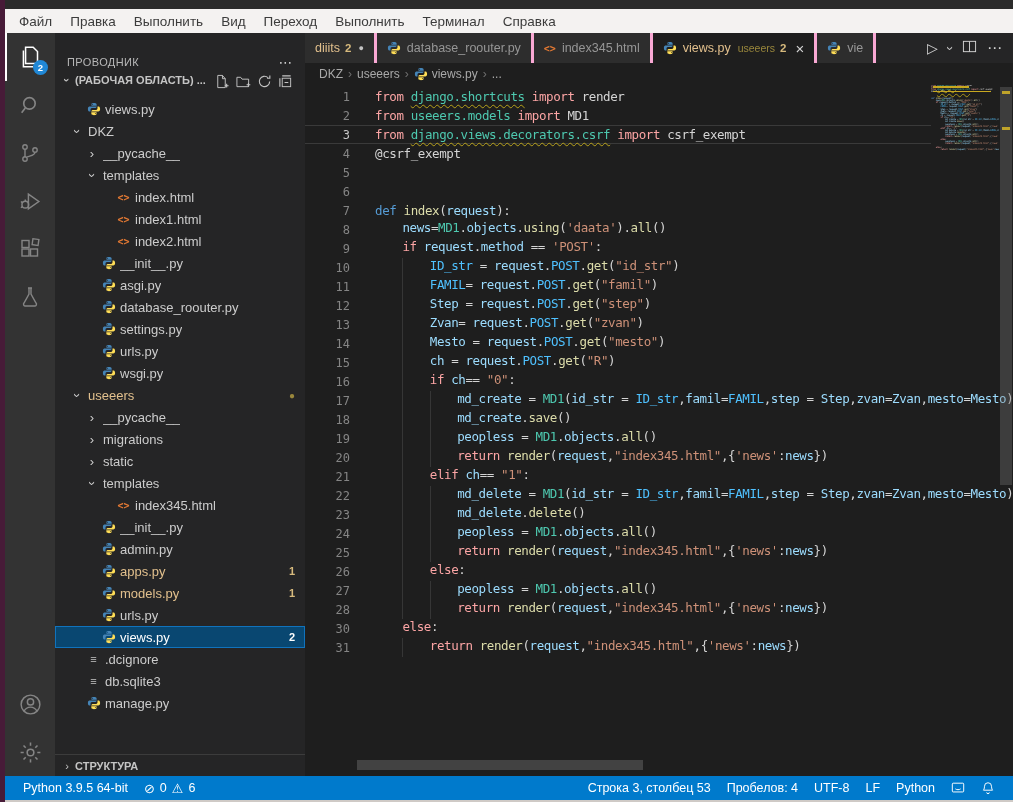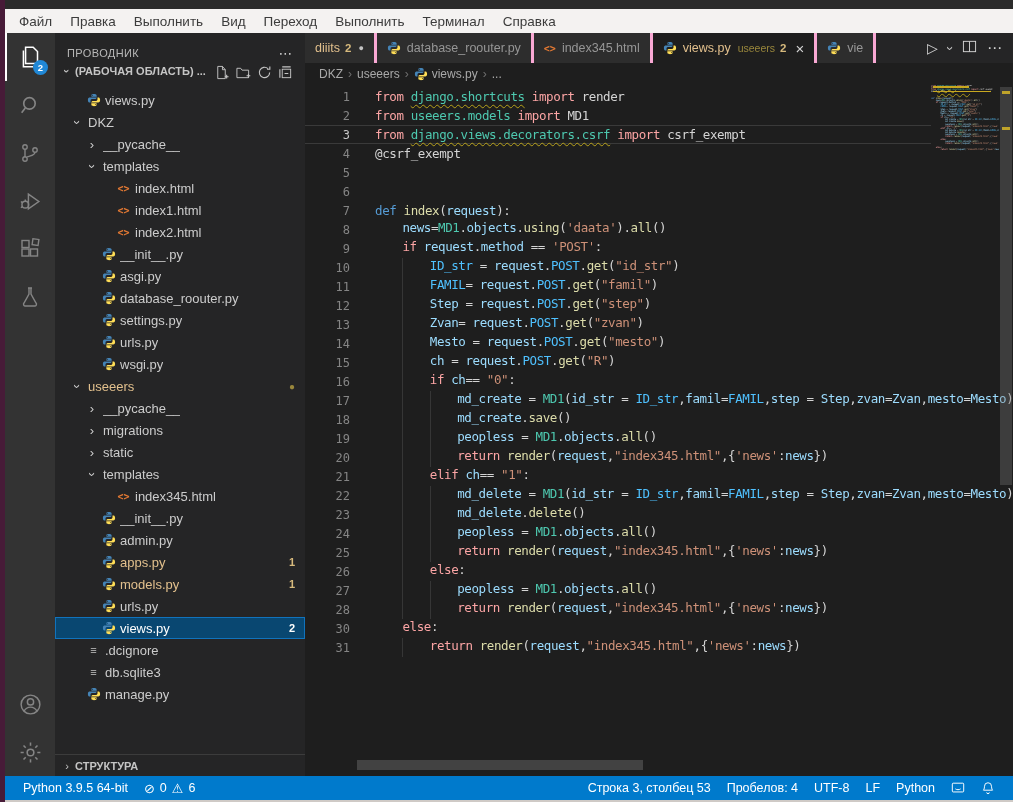--- a/index.html
+++ b/index.html
@@ -19,21 +19,21 @@
   .main{position:absolute;left:5px;top:33px;right:0;bottom:26px;display:flex;}
   .activitybar{width:50px;background:#333333;display:flex;flex-direction:column;align-items:center;flex-shrink:0;}
   .act-item{position:relative;width:50px;height:48px;display:flex;align-items:center;justify-content:center;color:#858585;}
   .act-item.active{color:#ffffff;border-left:2px solid #ffffff;}
   .act-badge{position:absolute;right:7px;bottom:6px;min-width:15px;height:15px;border-radius:50%;background:#2188d6;
              color:#fff;font-size:9.5px;display:flex;align-items:center;justify-content:center;font-weight:bold;}
   .act-spacer{flex:1;}
 
   
   .sidebar{width:250px;background:#252526;flex-shrink:0;display:flex;flex-direction:column;position:relative;}
-  .sb-header{height:24px;display:flex;align-items:center;padding:0 12px;font-size:11px;color:#b8b8b8;letter-spacing:.4px;margin-top:8px;}
+  .sb-header{height:24px;display:flex;align-items:center;padding:0 12px;font-size:11px;color:#b8b8b8;letter-spacing:.4px;margin-top:17px;}
   .sb-header .more{margin-left:auto;font-size:14px;color:#cccccc;cursor:pointer;}
   .ws-header{height:24px;display:flex;align-items:flex-start;padding:0 4px;font-size:11px;font-weight:bold;color:#c5c5c5;}
   .ws-header .chev{width:16px;text-align:center;}
   .ws-actions{margin-left:auto;display:flex;gap:6px;padding-right:8px;color:#c5c5c5;}
   .ws-actions svg{display:block;}
   .tree{flex:0 0 auto;}
   .tree-row{height:22px;display:flex;align-items:center;position:relative;color:#cccccc;cursor:pointer;}
   .tree-row.mod{color:#E2C08D;}
   .tree-row.selected{background:#094771;outline:1px solid #1073bd;outline-offset:-1px;color:#ffffff;}
   .tree-chev{width:16px;text-align:center;color:#cccccc;font-size:13px;flex-shrink:0;}

